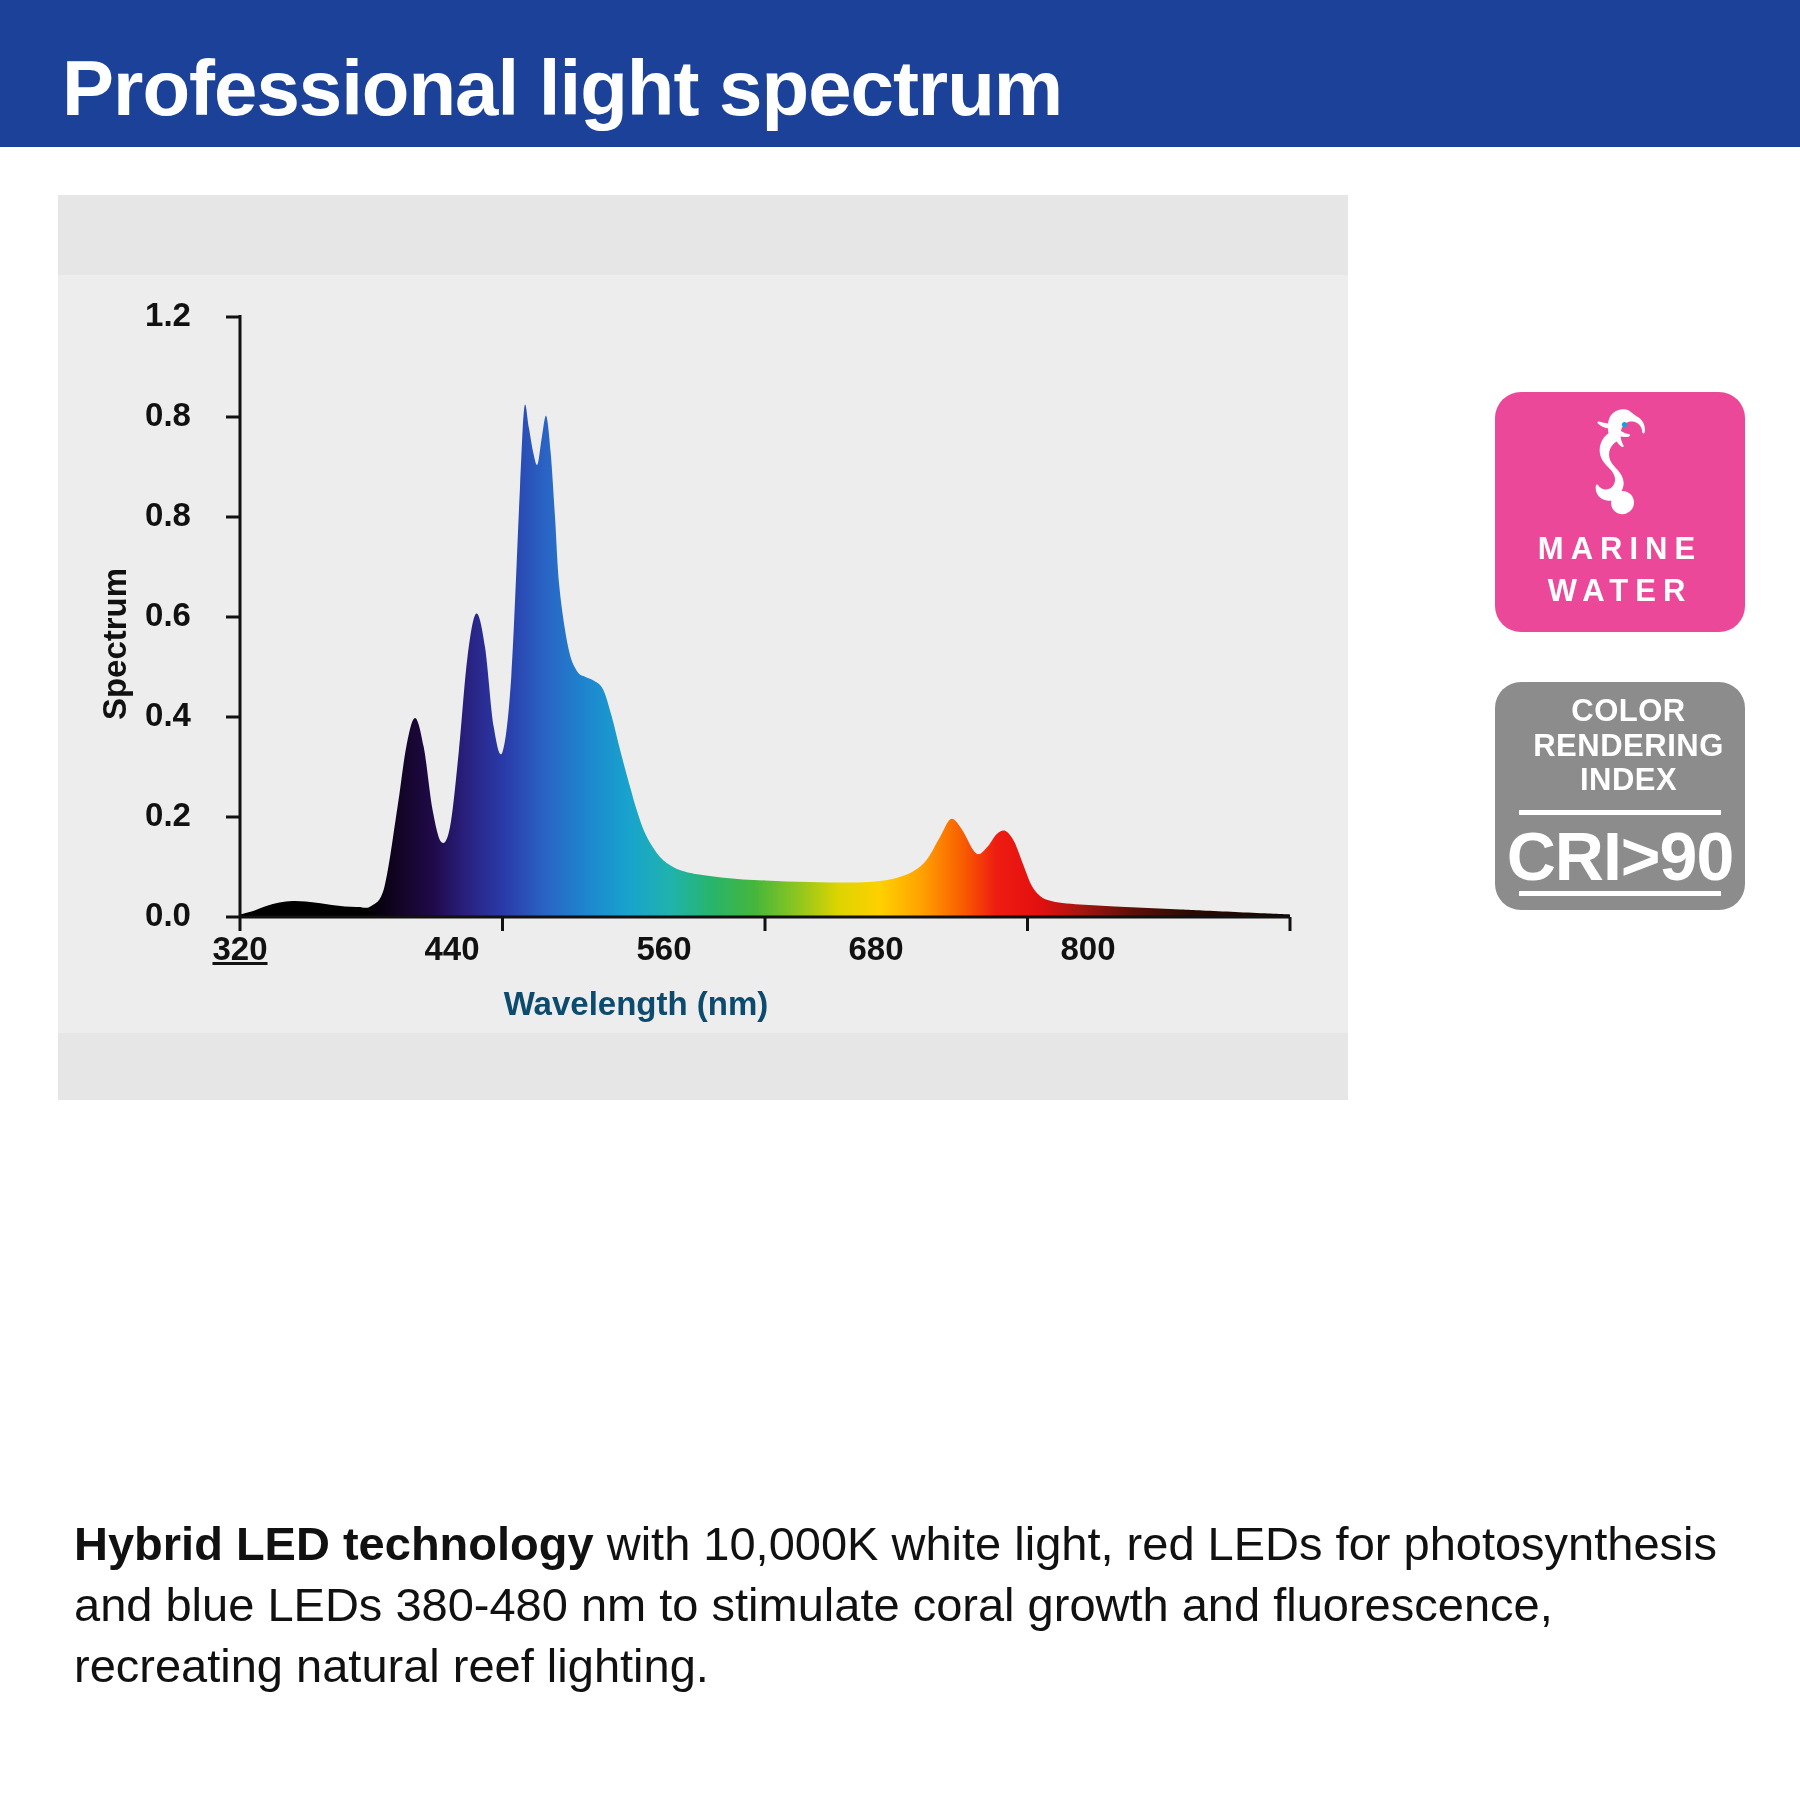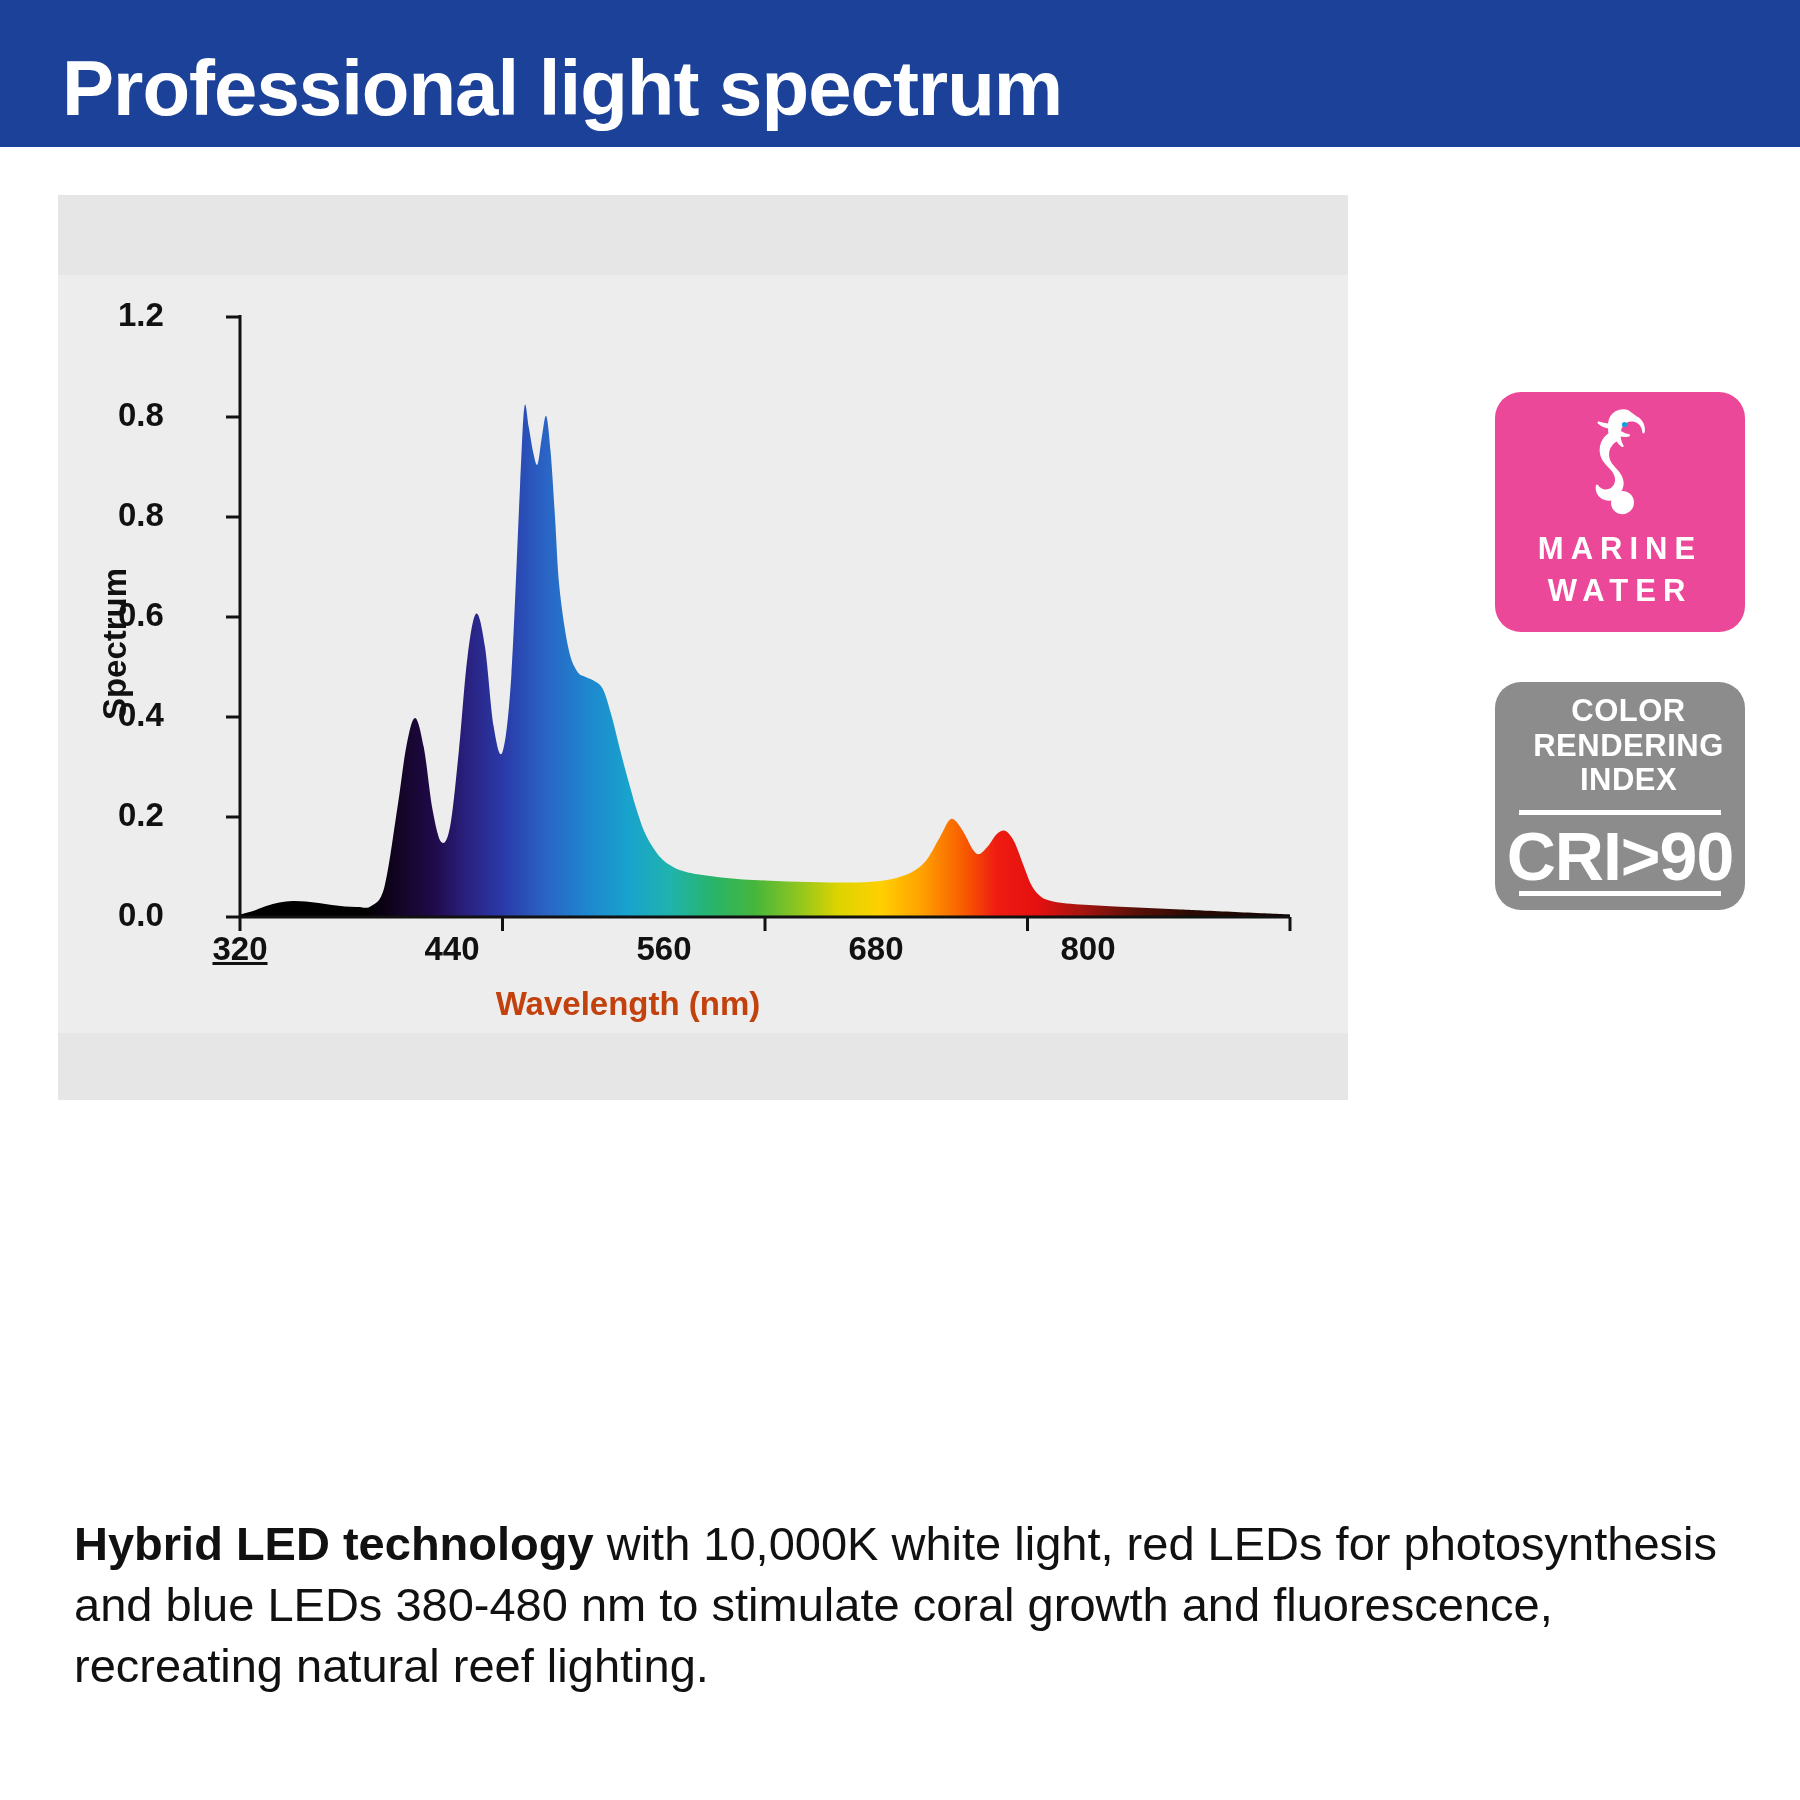--- a/index.html
+++ b/index.html
@@ -42,37 +42,37 @@
   }
   #plot-svg{position:absolute;left:0;top:0;}
 
   .tick-label{
     position:absolute;
     color:#111;
     font-size:33px;
     font-weight:bold;
     white-space:nowrap;
   }
-  .ytick{ text-align:left; }
+  .ytick{ text-align:center; }
   .xtick{ text-align:center; }
 
   #ylabel{
     position:absolute;
     left:-63px;top:430px;
     width:240px;
     transform:rotate(-90deg);
     transform-origin:center center;
     text-align:center;
     color:#111;font-size:33px;font-weight:bold;
     white-space:nowrap;
   }
   #xlabel{
-    position:absolute;left:0;top:790px;width:1140px;
+    position:absolute;left:8px;top:790px;width:1140px;
     text-align:center;
-    color:#c2410c;font-size:33px;font-weight:bold;
+    color:#0c4a6e;font-size:33px;font-weight:bold;
   }
 
   
   #badges{
     position:absolute;left:1495px;top:392px;width:250px;
   }
   .badge{
     width:250px;border-radius:26px;box-sizing:border-box;
     position:relative;
   }

